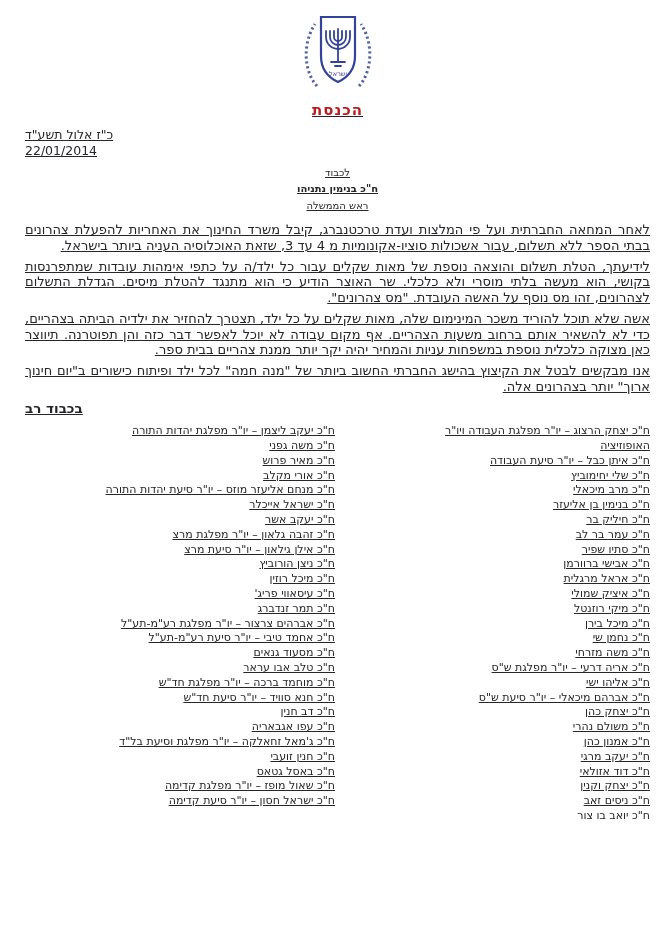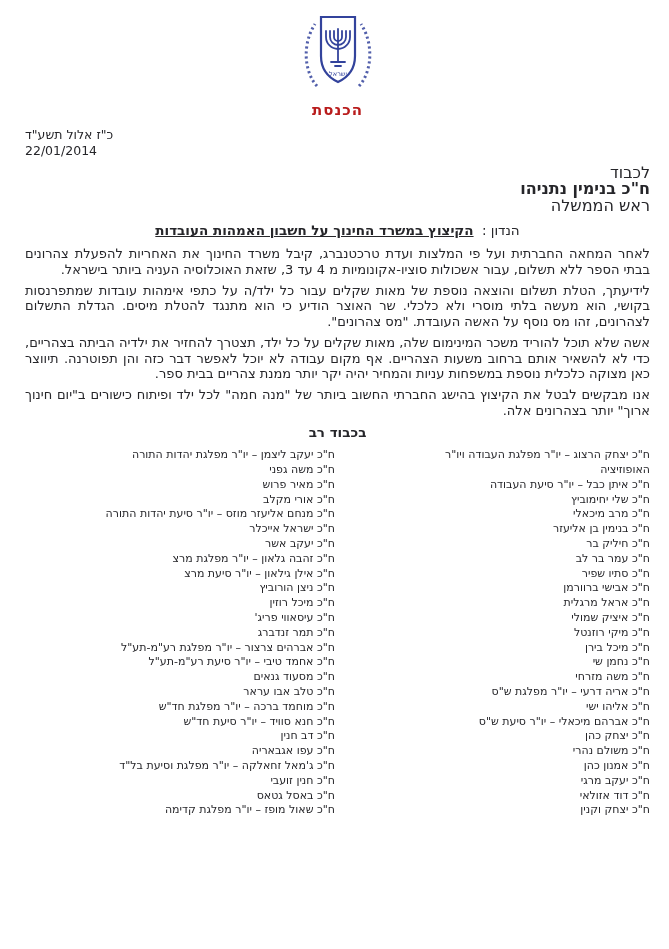--- a/index.html
+++ b/index.html
@@ -6,37 +6,38 @@
   html,body { background:#ffffff; }
   .page {
     position:relative;
     width:669px; height:819px;
     background:#fff;
     direction:rtl;
     font-family:"DejaVu Sans", sans-serif;
     color:#26262a;
     padding:0 19px 0 25px;
     overflow:hidden;
+    text-decoration:underline;
   }
   .masthead { text-align:center; padding-top:12px; }
   .wordmark {
     color:#b91c1c; font-weight:bold; font-size:15px;
     letter-spacing:1px; margin-top:1px;
   }
   .dateblock { text-align:left; font-size:12.5px; line-height:15.5px; margin-top:8px; }
-  .recipient { text-align:right; font-size:16px; line-height:16.4px; margin-top:7px; }
+  .recipient { text-align:center; font-size:10px; line-height:16.4px; margin-top:7px; }
   .bold { font-weight:bold; }
   .subject { text-align:center; font-size:13.5px; margin-top:8px; }
   .subject-text { font-weight:bold; text-decoration:underline; margin-right:4px; }
   .body { margin-top:8px; }
   .para {
     font-size:13px; line-height:15.4px;
     text-align:justify; margin-bottom:6px;
   }
-  .closing { text-align:center; font-weight:bold; font-size:13.5px; margin:4px 0 8px; }
+  .closing { text-align:left; font-weight:bold; font-size:13.5px; margin:4px 0 8px; }
   .signatures { display:flex; justify-content:space-between; }
   .col { font-size:11px; line-height:14.8px; text-align:right; }
   .col-right { width:215px; }
   .col-left { width:310px; }
   .emblem { display:inline-block; }
 </style>
 </head>
 <body>
 
 <div class="page">
@@ -67,24 +68,20 @@
     <div>כ"ז אלול תשע"ד</div>
     <div>22/01/2014</div>
   </div>
 
   <div class="recipient">
     <div>לכבוד</div>
     <div class="bold">ח"כ בנימין נתניהו</div>
     <div>ראש הממשלה</div>
   </div>
 
-  <div class="subject">
-    <span>הנדון :</span>
-    <span class="subject-text">הקיצוץ במשרד החינוך על חשבון האמהות העובדות</span>
-  </div>
 
   <div class="body">
 
       <p class="para">לאחר המחאה החברתית ועל פי המלצות ועדת טרכטנברג, קיבל משרד החינוך את האחריות להפעלת צהרונים בבתי הספר ללא תשלום, עבור אשכולות סוציו-אקונומיות מ 4 עד 3, שזאת האוכלוסיה העניה ביותר בישראל.</p>
 
 
       <p class="para">לידיעתך, הטלת תשלום והוצאה נוספת של מאות שקלים עבור כל ילד/ה על כתפי אימהות עובדות שמתפרנסות בקושי, הוא מעשה בלתי מוסרי ולא כלכלי. שר האוצר הודיע כי הוא מתנגד להטלת מיסים. הגדלת התשלום לצהרונים, זהו מס נוסף על האשה העובדת. "מס צהרונים".</p>
 
       <p class="para">אשה שלא תוכל להוריד משכר המינימום שלה, מאות שקלים על כל ילד, תצטרך להחזיר את ילדיה הביתה בצהריים, כדי לא להשאיר אותם ברחוב משעות הצהריים. אף מקום עבודה לא יוכל לאפשר דבר כזה והן תפוטרנה. תיווצר כאן מצוקה כלכלית נוספת במשפחות עניות והמחיר יהיה יקר יותר ממנת צהריים בבית ספר.</p>
 

